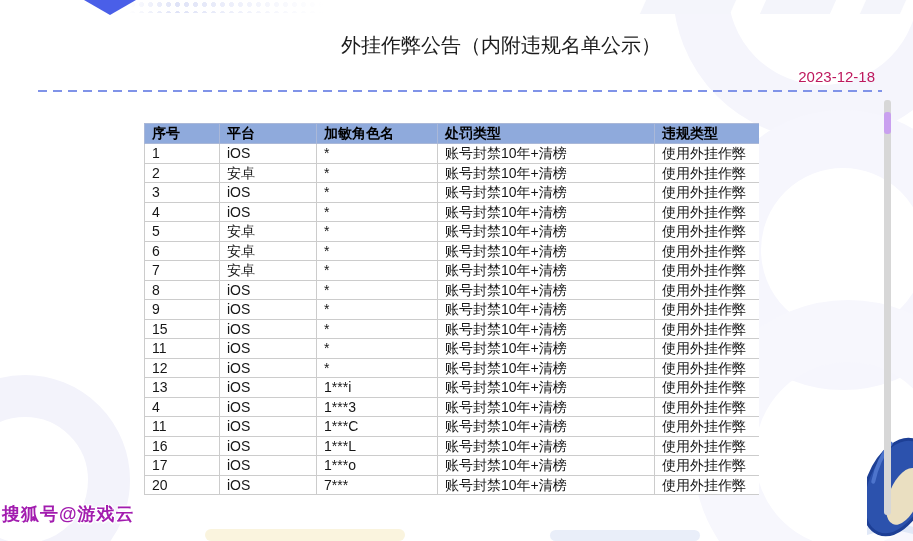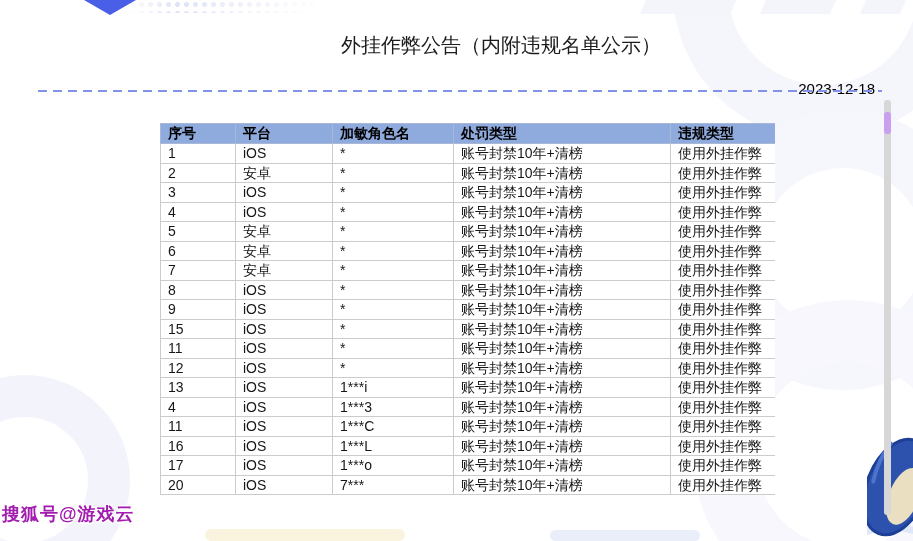--- a/index.html
+++ b/index.html
@@ -41,31 +41,31 @@
     border-top:15px solid #4a5fe8;
   }
 
   
   .doc-title{
     position:absolute; left:341px; top:32px; z-index:2;
     font-family:Liberation Serif, serif;
     font-size:20px; color:#1c1c1c; white-space:nowrap;
   }
   .doc-date{
-    position:absolute; right:38px; top:80px; z-index:2;
-    font-size:15px; color:#000000;
+    position:absolute; right:38px; top:68px; z-index:2;
+    font-size:15px; color:#be185d;
   }
   .dashed-line{
     position:absolute; left:38px; top:90px; width:844px; height:2px; z-index:2;
     background:repeating-linear-gradient(90deg, #8093e8 0 9px, rgba(255,255,255,0) 9px 15px);
   }
 
   
   .table-wrap{
-    position:absolute; left:118px; top:123px; width:657px; height:406px;
+    position:absolute; left:102px; top:123px; width:657px; height:406px;
     overflow:hidden; z-index:2;padding-left:42px;
   }
   table{ border-collapse:collapse; table-layout:fixed; width:655px; }
   col.c0{ width:75px; } col.c1{ width:97px; } col.c2{ width:121px; }
   col.c3{ width:217px; } col.c4{ width:145px; }
   th{
     background:#8faadc; color:#000000; font-size:14px; font-weight:bold;
     text-align:left; height:19px; padding:0 0 0 7px; line-height:19px;
     border:1px solid #aab8d8; white-space:nowrap; overflow:hidden;
   }

